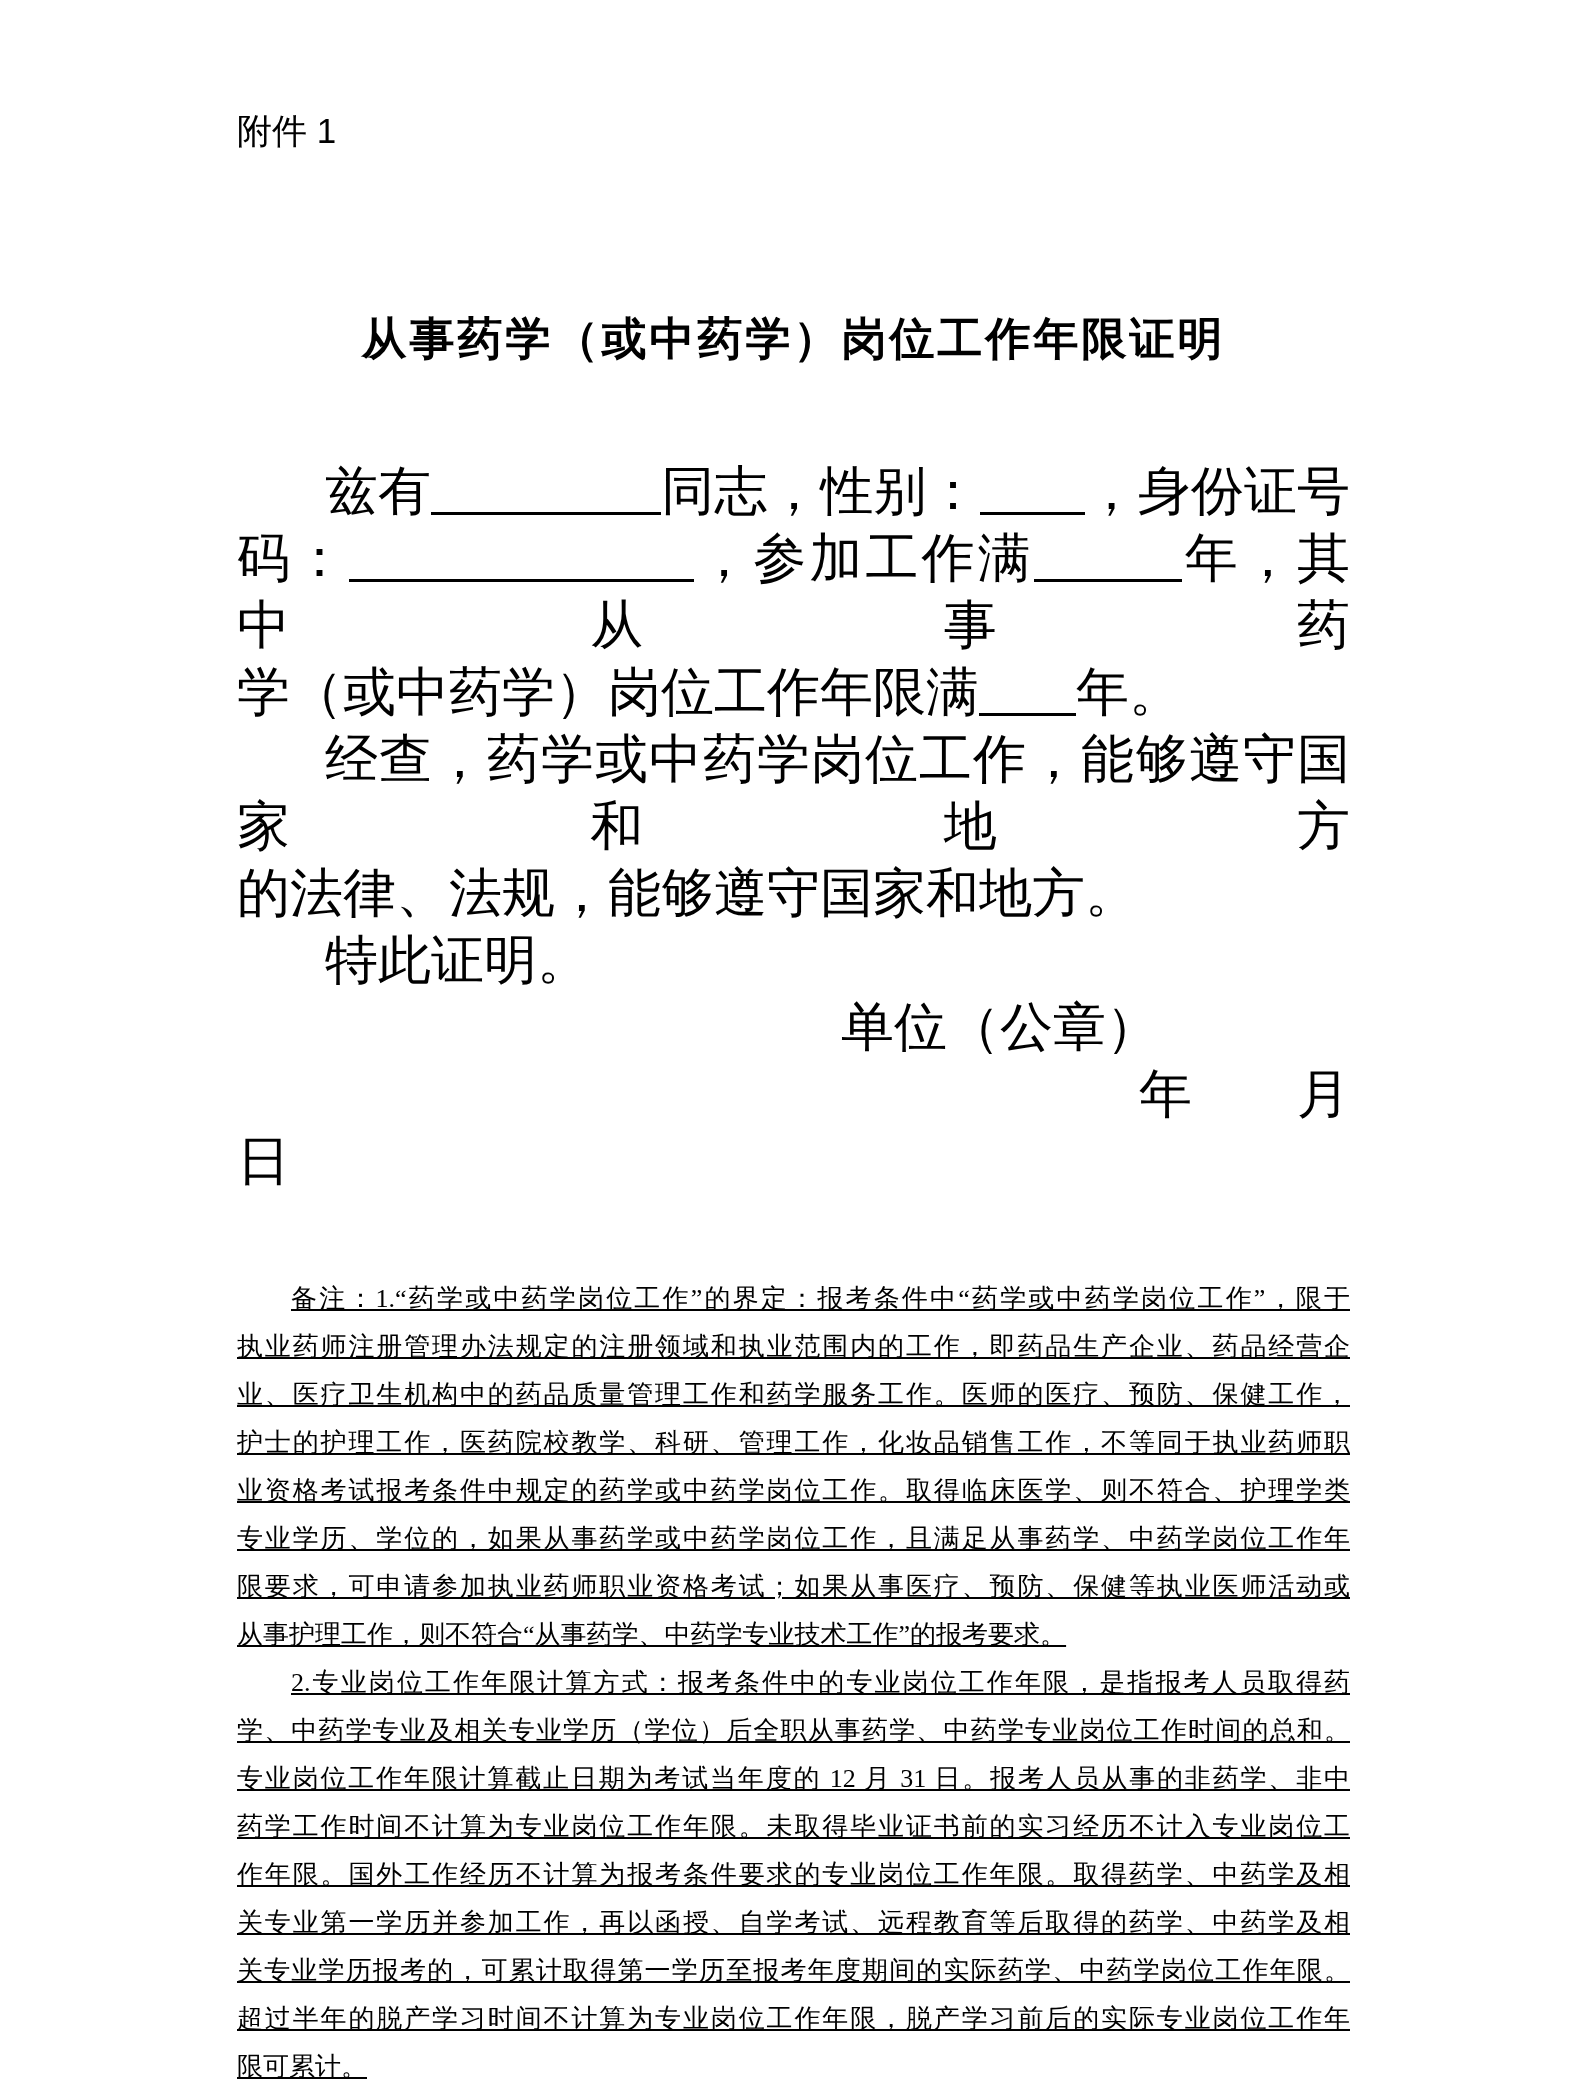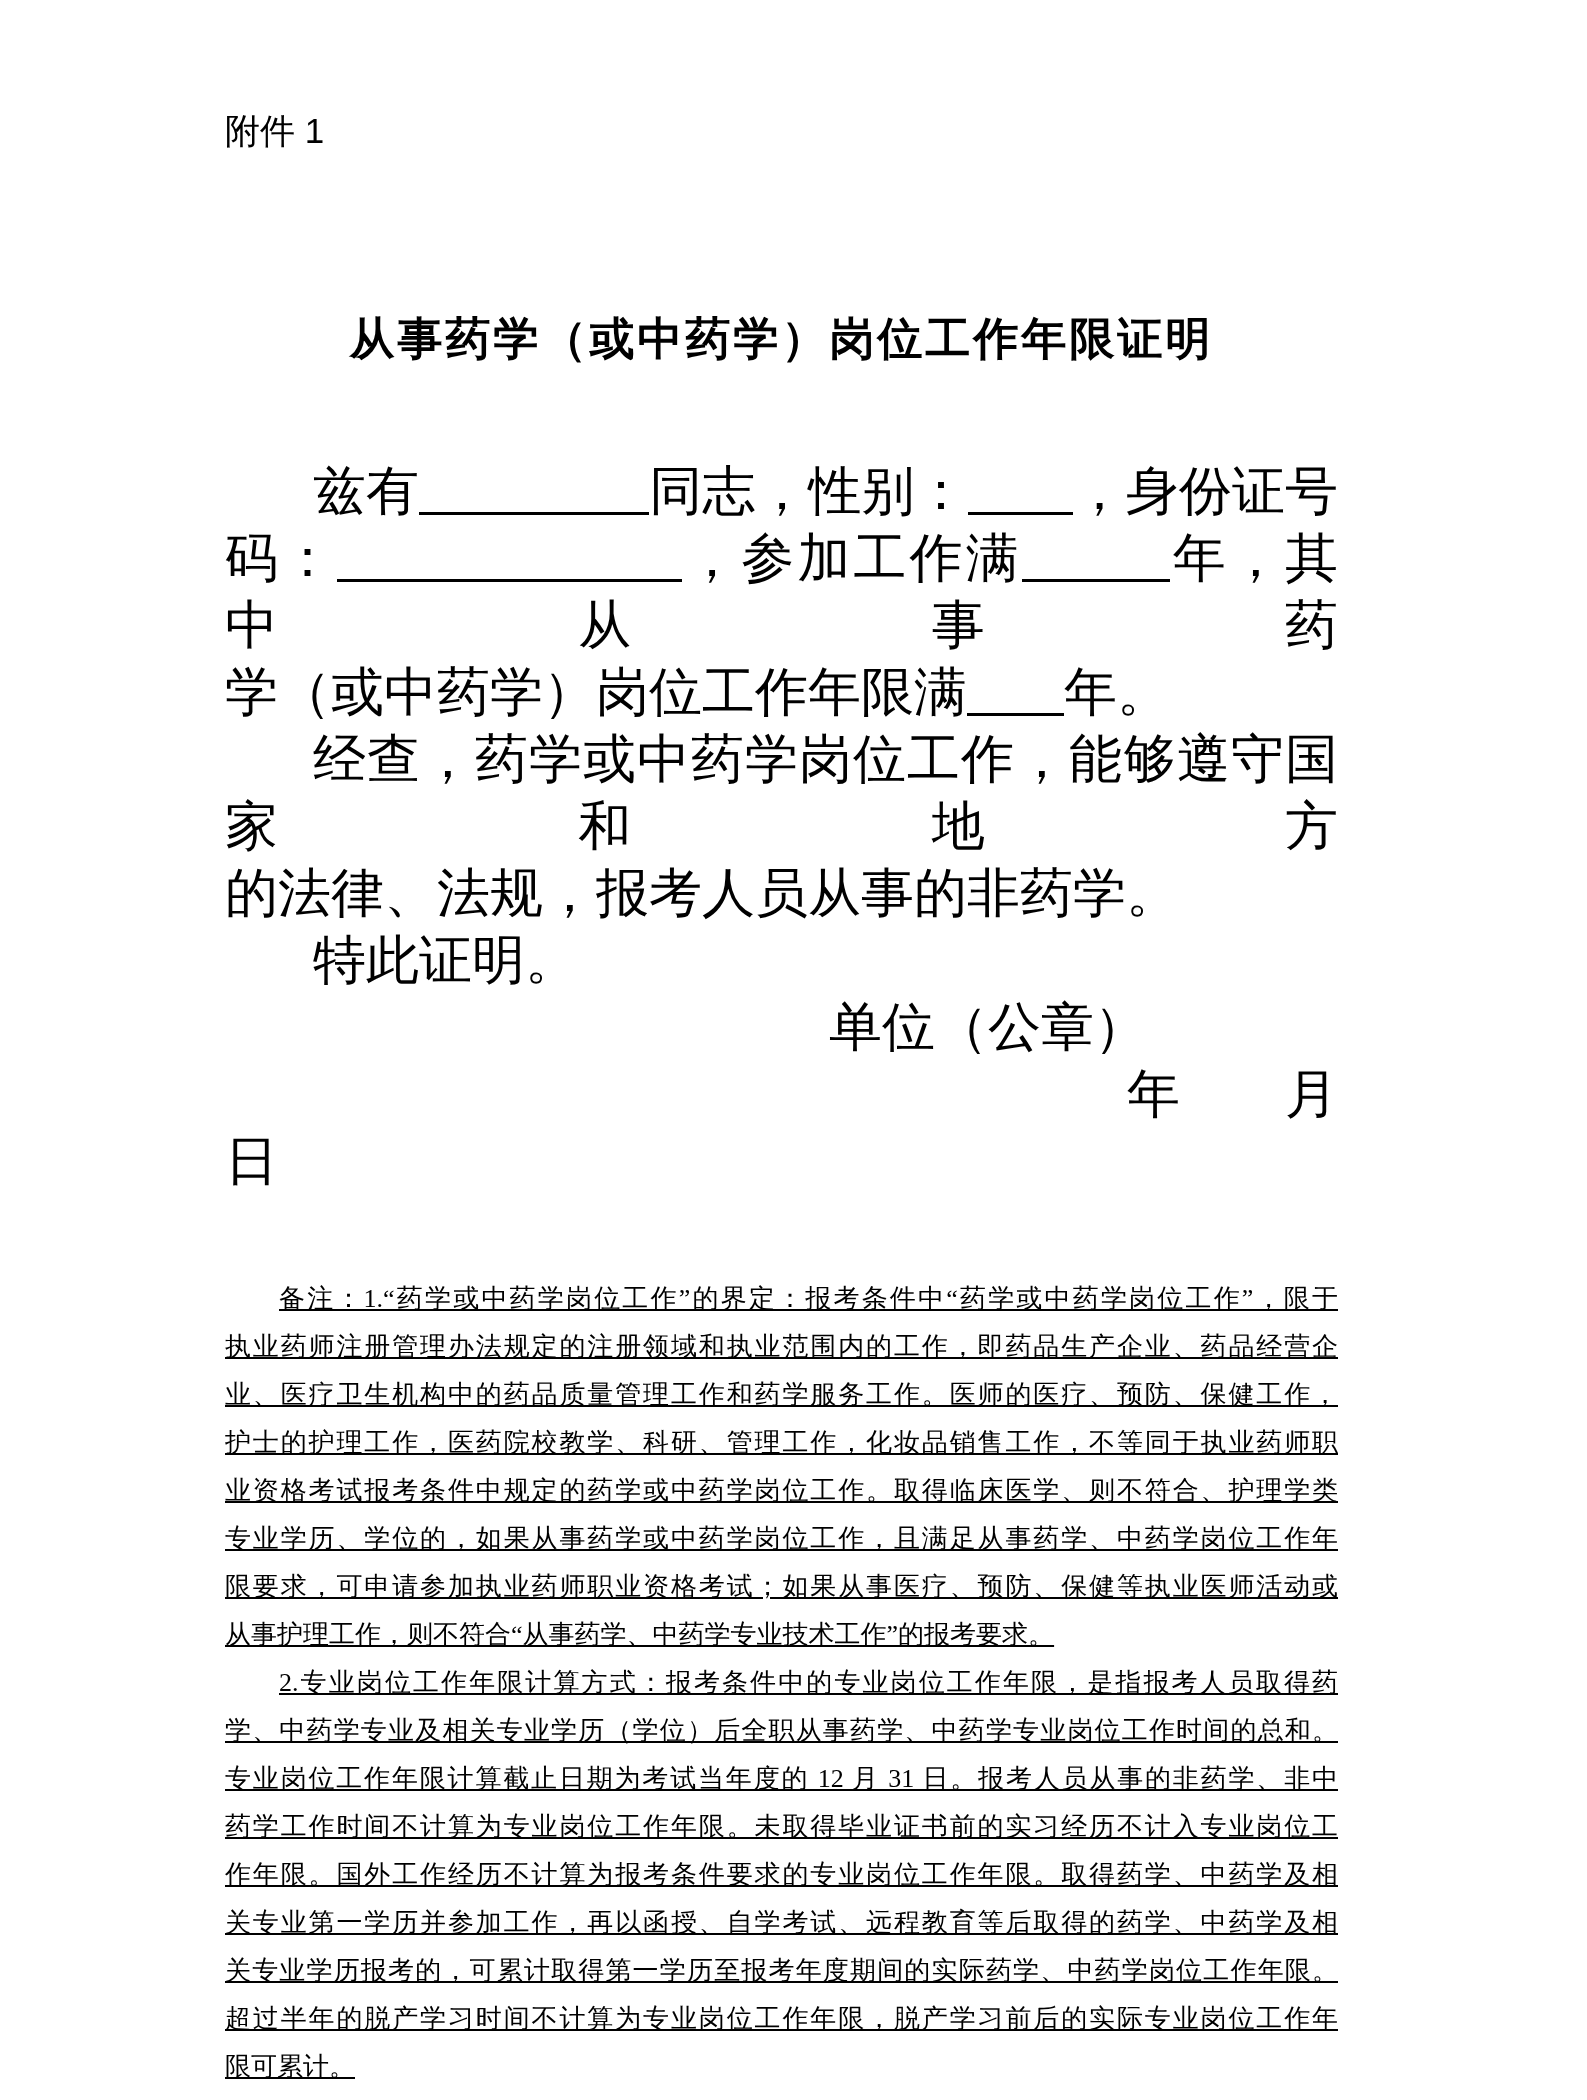--- a/index.html
+++ b/index.html
@@ -7,21 +7,21 @@
     position: relative;
     width: 1587px;
     height: 2100px;
     background: #ffffff;
     color: #000000;
     overflow: hidden;
     font-family: "Liberation Serif", "DejaVu Serif", serif;
   }
   .content {
     position: absolute;
-    left: 225px;
+    left: 237px;
     width: 1113px;
     top: 0;
   }
   .attachment {
     margin-top: 110px;
     font-family: "Liberation Sans", "DejaVu Sans", sans-serif;
     font-size: 35px;
     line-height: 42px;
     font-weight: 500;
     text-align: left;
@@ -75,21 +75,21 @@
 
     <div class="attachment">附件 1</div>
 
     <h1 class="doc-title">从事药学（或中药学）岗位工作年限证明</h1>
 
     <div class="body-block" id="body-lines">
         <div class="line indent justify"><span>兹有</span><span class="blank" style="width: 230px;"></span><span>同志，性别：</span><span class="blank" style="width: 105px;"></span><span>，身份证号</span></div>
         <div class="line justify"><span>码：</span><span class="blank" style="width: 345px;"></span><span>，参加工作满</span><span class="blank" style="width: 148px;"></span><span>年，其中从事药</span></div>
         <div class="line"><span>学（或中药学）岗位工作年限满</span><span class="blank" style="width: 97px;"></span><span>年。</span></div>
         <div class="line indent justify"><span>经查，药学或中药学岗位工作，能够遵守国家和地方</span></div>
-        <div class="line"><span>的法律、法规，报考人员从事的非药学。</span></div>
+        <div class="line"><span>的法律、法规，能够遵守国家和地方。</span></div>
         <div class="line indent"><span>特此证明。</span></div>
       </div>
 
     <div class="body-block sig-block" style="margin-top:0">
       <div class="line sig-unit">单位（公章）</div>
       <div class="line sig-date">
         <span>年</span><span class="date-gap"></span><span>月</span>
       </div>
       <div class="line sig-day">日</div>
     </div>

